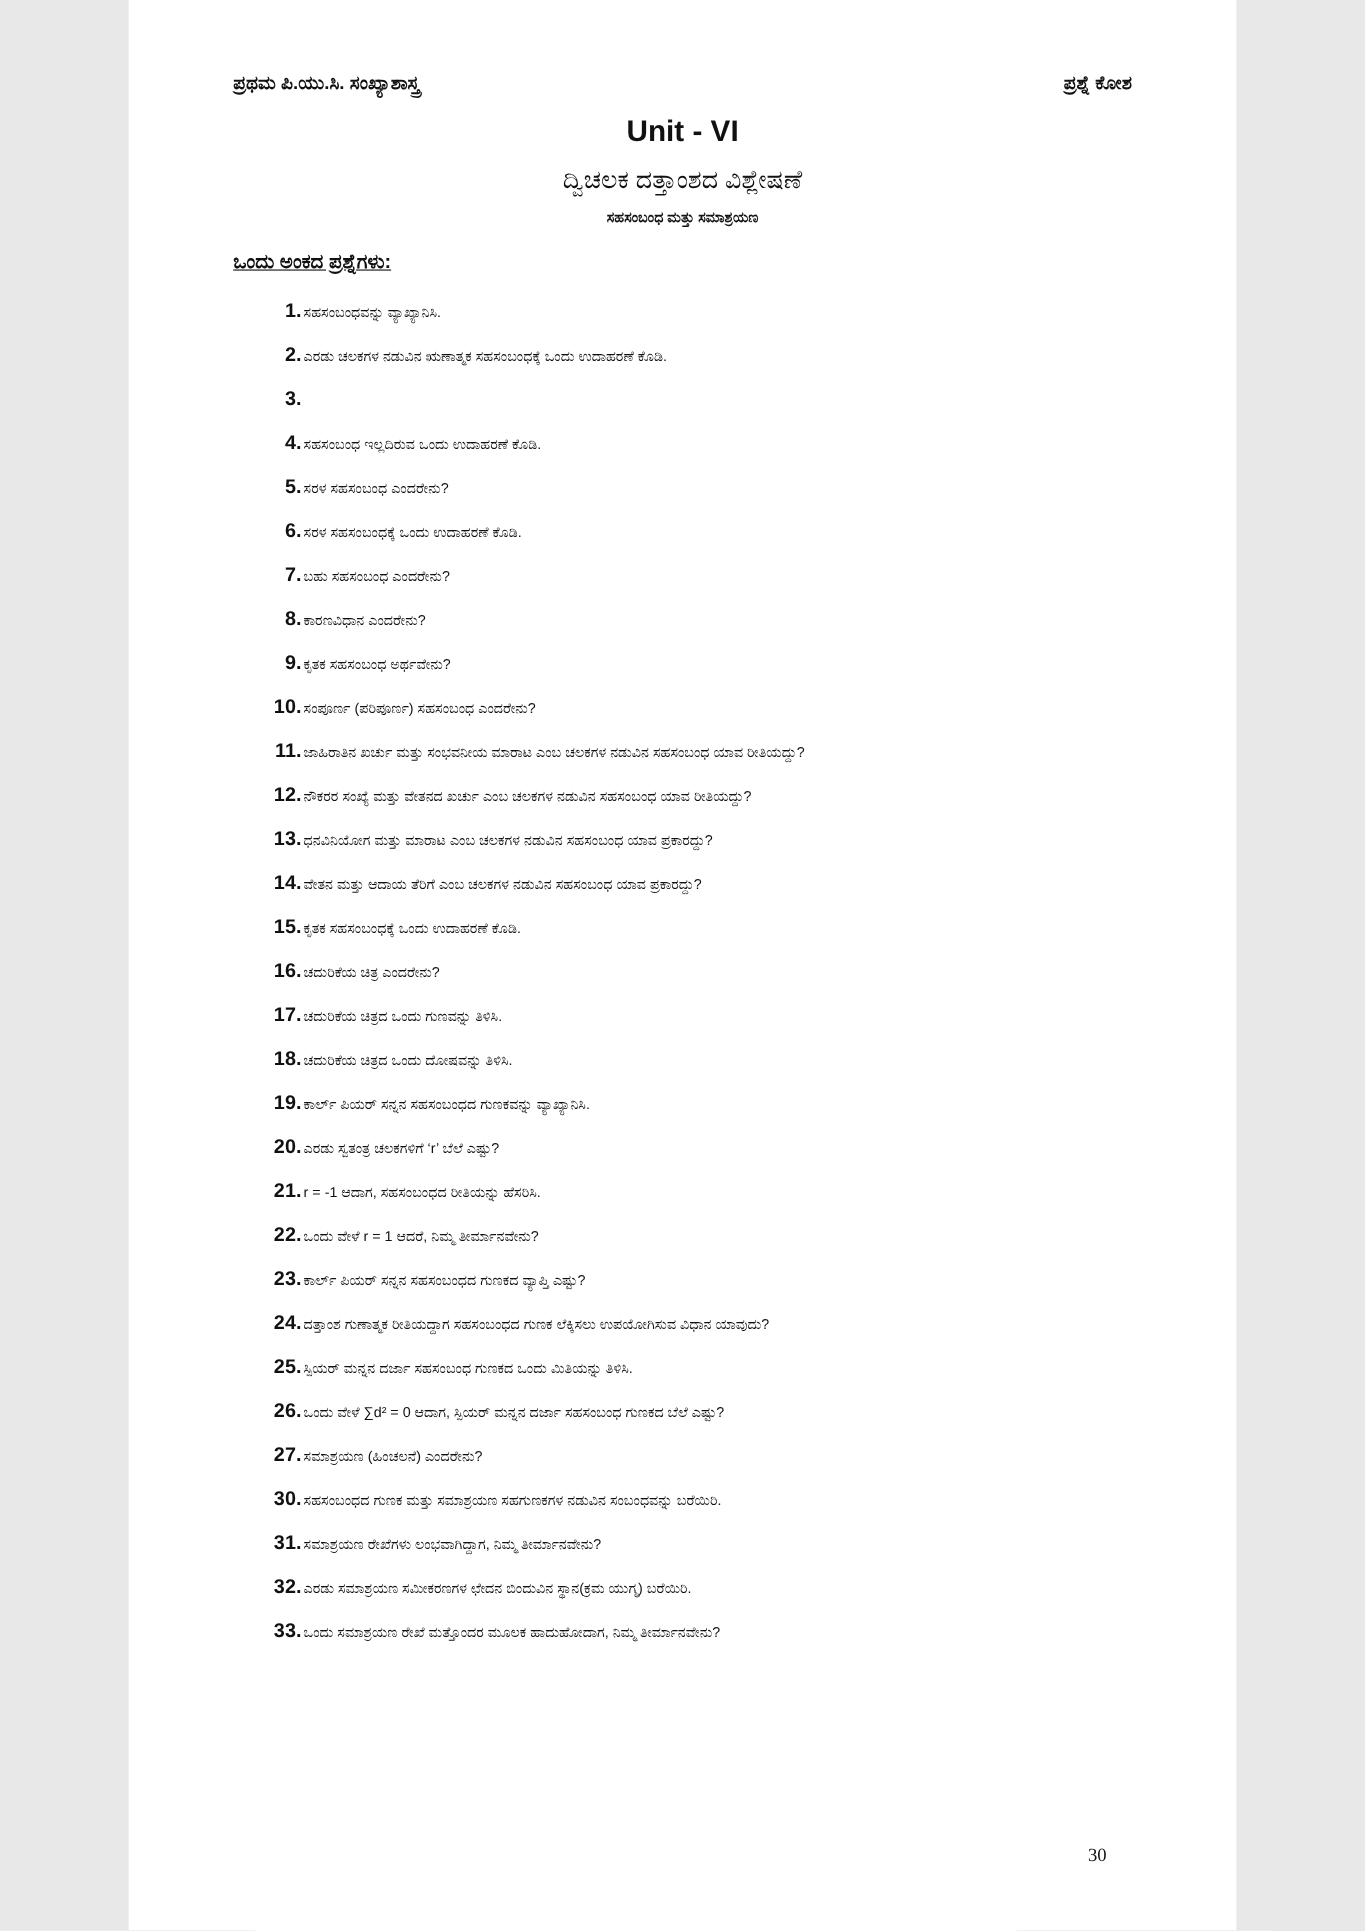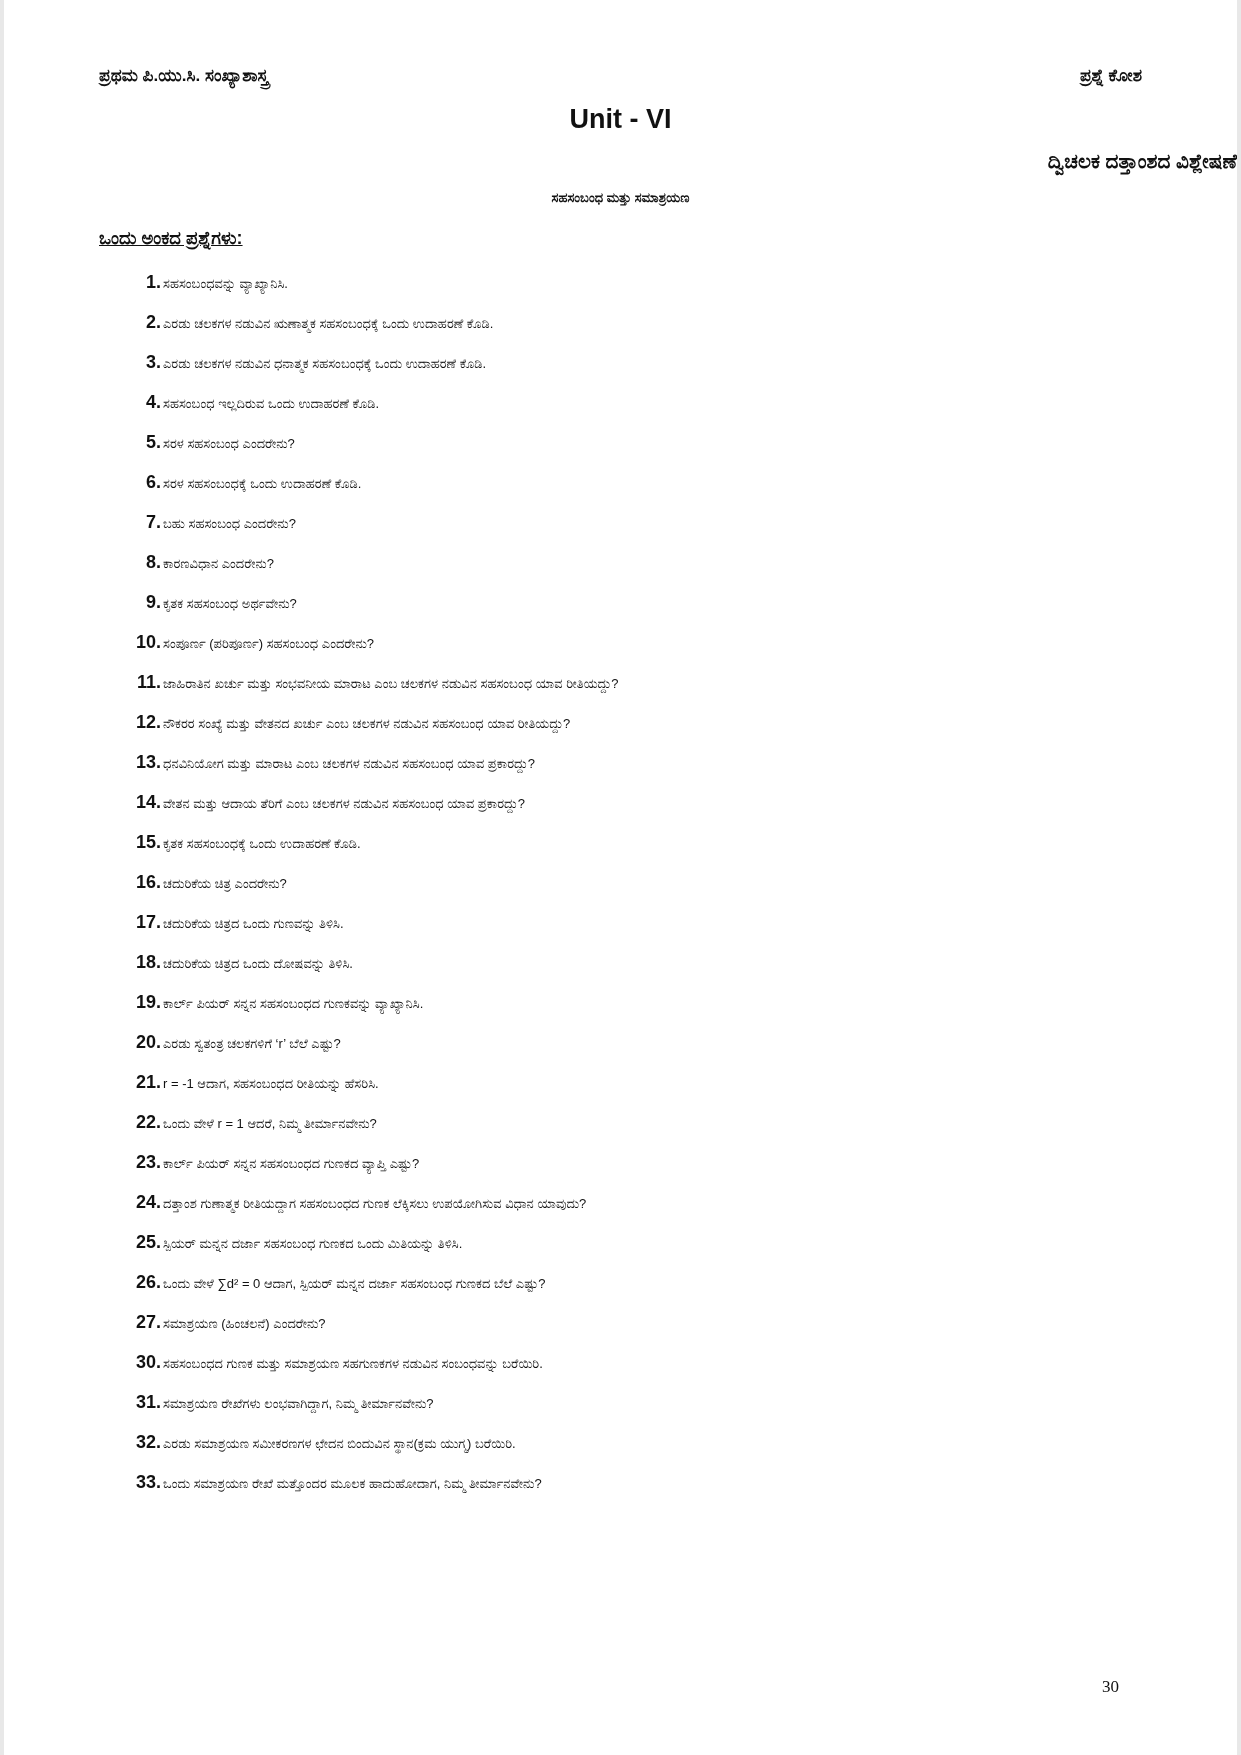--- a/index.html
+++ b/index.html
@@ -2,21 +2,21 @@
 <html lang="kn"><head>
 <meta charset="utf-8">
 <style>
   html, body {
     margin: 0;
     padding: 0;
     background: #e8e8e8;
   }
   .page {
     position: relative;
-    width: 1233px;
+    width: 1007px;
     height: 1755px;
     margin: 0 auto;
     background: #ffffff;
     color: #111111;
     font-family: "Liberation Sans", "DejaVu Sans", sans-serif;
     overflow: hidden;
   }
   .header {
     position: absolute;
     top: 66px;
@@ -34,23 +34,23 @@
     width: 100%;
     text-align: center;
     font-size: 27px;
     font-weight: bold;
   }
   .subtitle-1 {
     position: absolute;
     top: 150px;
     left: 0;
     width: 100%;
-    text-align: right;
-    font-size: 20px;
-    font-weight: bold;
+    text-align: center;
+    font-size: 23px;
+    font-weight: normal;
   }
   .subtitle-2 {
     position: absolute;
     top: 190px;
     left: 0;
     width: 100%;
     text-align: center;
     font-size: 13px;
     font-weight: bold;
   }
@@ -117,21 +117,20 @@
     <span class="q-text">ಸಹಸಂಬಂಧವನ್ನು ವ್ಯಾಖ್ಯಾನಿಸಿ.</span>
   </div>
 
   <div class="q-row">
     <span class="q-num">2.</span>
     <span class="q-text">ಎರಡು ಚಲಕಗಳ ನಡುವಿನ ಋಣಾತ್ಮಕ ಸಹಸಂಬಂಧಕ್ಕೆ ಒಂದು ಉದಾಹರಣೆ ಕೊಡಿ.</span>
   </div>
 
   <div class="q-row">
     <span class="q-num">3.</span>
-    <span class="q-text">ಎರಡು ಚಲಕಗಳ ನಡುವಿನ ಧನಾತ್ಮಕ ಸಹಸಂಬಂಧಕ್ಕೆ ಒಂದು ಉದಾಹರಣೆ ಕೊಡಿ.</span>
   </div>
 
   <div class="q-row">
     <span class="q-num">4.</span>
     <span class="q-text">ಸಹಸಂಬಂಧ ಇಲ್ಲದಿರುವ ಒಂದು ಉದಾಹರಣೆ ಕೊಡಿ.</span>
   </div>
 
   <div class="q-row">
     <span class="q-num">5.</span>
     <span class="q-text">ಸರಳ ಸಹಸಂಬಂಧ ಎಂದರೇನು?</span>

